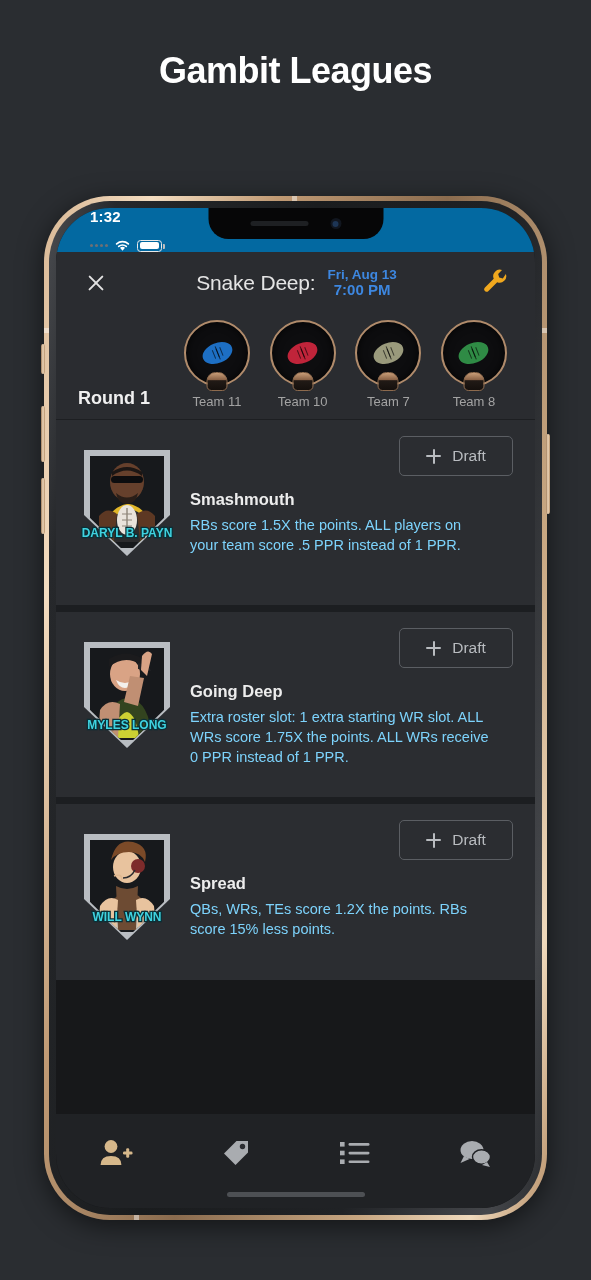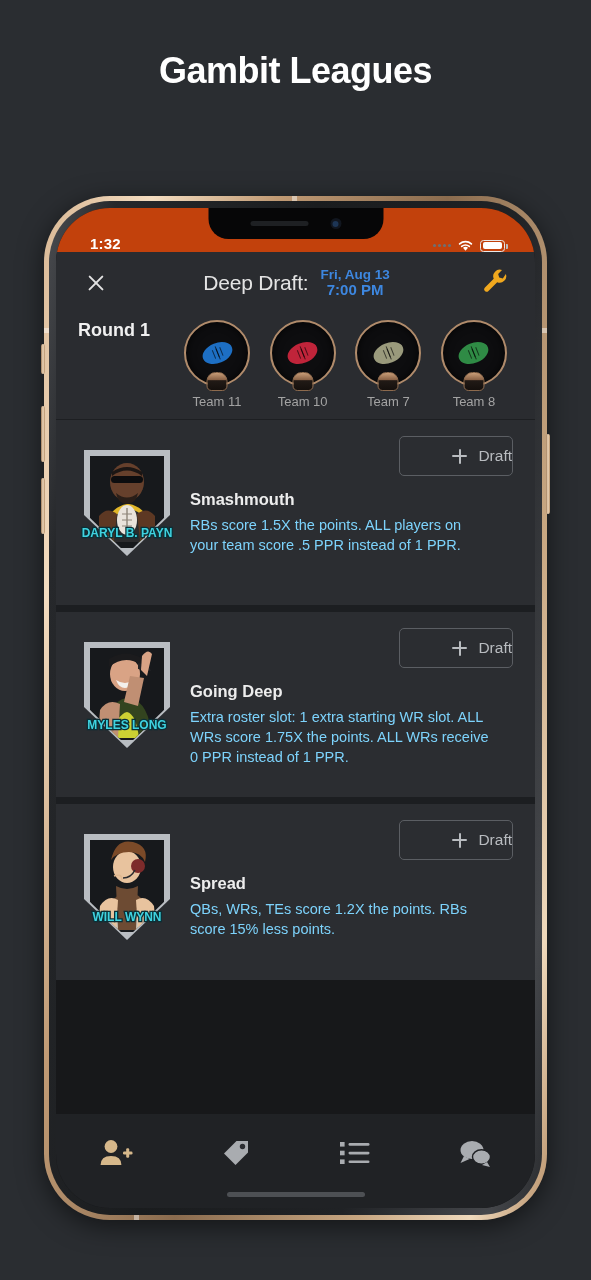--- a/index.html
+++ b/index.html
@@ -56,23 +56,23 @@
   .frame-notch-mark {
     position: absolute; background: rgba(255,255,255,0.45); width: 5px; height: 5px;
   }
   .mark-top { top: 0px; left: 248px; }
   .mark-bot { bottom: 0px; left: 90px; }
   .mark-l   { top: 132px; left: 0px; }
   .mark-r   { top: 132px; right: 0px; }
 
   
   .statusbar {
-    position: relative; height: 44px; background: #c2410c;
-    display: flex; align-items: flex-end; justify-content: space-between;
-    padding: 0 30px 0 34px; box-sizing: border-box;
+    position: relative; height: 44px; background: #0369a1;
+    display: flex; align-items: flex-start; justify-content: space-between;
+    padding: 0 30px 0 34px; box-sizing: border-box; flex-direction: column;
   }
   .sb-time { color: #ffffff; font-size: 15px; font-weight: bold; letter-spacing: 0.2px; }
   .sb-right { display: flex; align-items: center; gap: 6px; }
   .sb-dots { display: flex; gap: 2px; align-items: flex-end; }
   .sb-dots i { display: block; width: 3px; height: 3px; background: #6d7075; border-radius: 50%; }
   .sb-wifi { width: 17px; height: 13px; position: relative; }
   .sb-batt {
     width: 25px; height: 12px; border: 1.5px solid #e9e9e9; border-radius: 3.5px;
     position: relative; box-sizing: border-box;
   }
@@ -106,21 +106,21 @@
   .close-x::after  { transform: rotate(-45deg); }
   .hdr-center { flex: 1; display: flex; align-items: center; justify-content: center; gap: 12px; }
   .hdr-title { font-size: 21px; color: #e4e4e4; font-weight: normal; letter-spacing: -0.2px; }
   .hdr-date { text-align: center; line-height: 1.12; }
   .hdr-date-top { font-size: 13.5px; font-weight: bold; color: #3d87e0; }
   .hdr-date-bot { font-size: 15px; font-weight: bold; color: #3d87e0; }
   .wrench { width: 28px; height: 28px; flex: 0 0 auto; cursor: pointer; }
 
   
   .round-strip {
-    background: #2a2c30; display: flex; align-items: flex-start;
+    background: #2a2c30; display: flex; align-items: flex-end;
     padding: 6px 22px 10px 22px; box-sizing: border-box;
     border-bottom: 1px solid #1d1f22;
   }
   .round-label { font-size: 18px; font-weight: bold; color: #f0f0f0; width: 100px; flex: 0 0 auto; }
   .teams { flex: 1; display: flex; justify-content: space-between; }
   .team { width: 78px; text-align: center; cursor: pointer; }
   .team-av {
     width: 62px; height: 62px; margin: 0 auto; border-radius: 50%;
     background: #0d0d0f;
     border: 2px solid #b08b6b;
@@ -153,21 +153,21 @@
   
   .list { background: #1c1e21; height: 560px; overflow: hidden; position: relative; }
   .card {
     background: #2b2d31; height: 192px; box-sizing: border-box;
     position: relative; padding: 16px 22px 0 22px;
     border-bottom: 7px solid #1c1e21;
   }
   .draft-btn {
     position: absolute; right: 22px; top: 16px;
     width: 112px; height: 38px; border: 1px solid #5b5e63; border-radius: 5px;
-    display: flex; align-items: center; justify-content: flex-end; gap: 11px;
+    display: flex; align-items: center; justify-content: center; gap: 11px;
     cursor: pointer; background: transparent;
   }
   .draft-plus { position: relative; width: 15px; height: 15px; }
   .draft-plus::before, .draft-plus::after {
     content:""; position:absolute; background:#b9bcc0; border-radius:1px;
   }
   .draft-plus::before { left:0; top:6.6px; width:15px; height:2px; }
   .draft-plus::after  { top:0; left:6.6px; height:15px; width:2px; }
   .draft-label { font-size: 15.5px; color: #b9bcc0; }
 
@@ -233,21 +233,21 @@
           </div>
           <div class="notch">
             <div class="notch-speaker"></div>
             <div class="notch-cam"></div>
           </div>
         </div>
 
         <div class="app-header">
           <div class="close-x"></div>
           <div class="hdr-center">
-            <div class="hdr-title">Deep Draft:</div>
+            <div class="hdr-title">Snake Deep:</div>
             <div class="hdr-date">
               <div class="hdr-date-top">Fri, Aug 13</div>
               <div class="hdr-date-bot">7:00 PM</div>
             </div>
           </div>
           <svg class="wrench" viewBox="0 0 24 24">
             <path d="M21.3 4.2a5.6 5.6 0 0 1-7.4 7.1L6.4 18.8a2.1 2.1 0 1 1-3-3l7.5-7.5a5.6 5.6 0 0 1 7.1-7.4l-3.3 3.3.9 3.1 3.1.9z" fill="#f0a81e"></path>
           </svg>
         </div>
 

